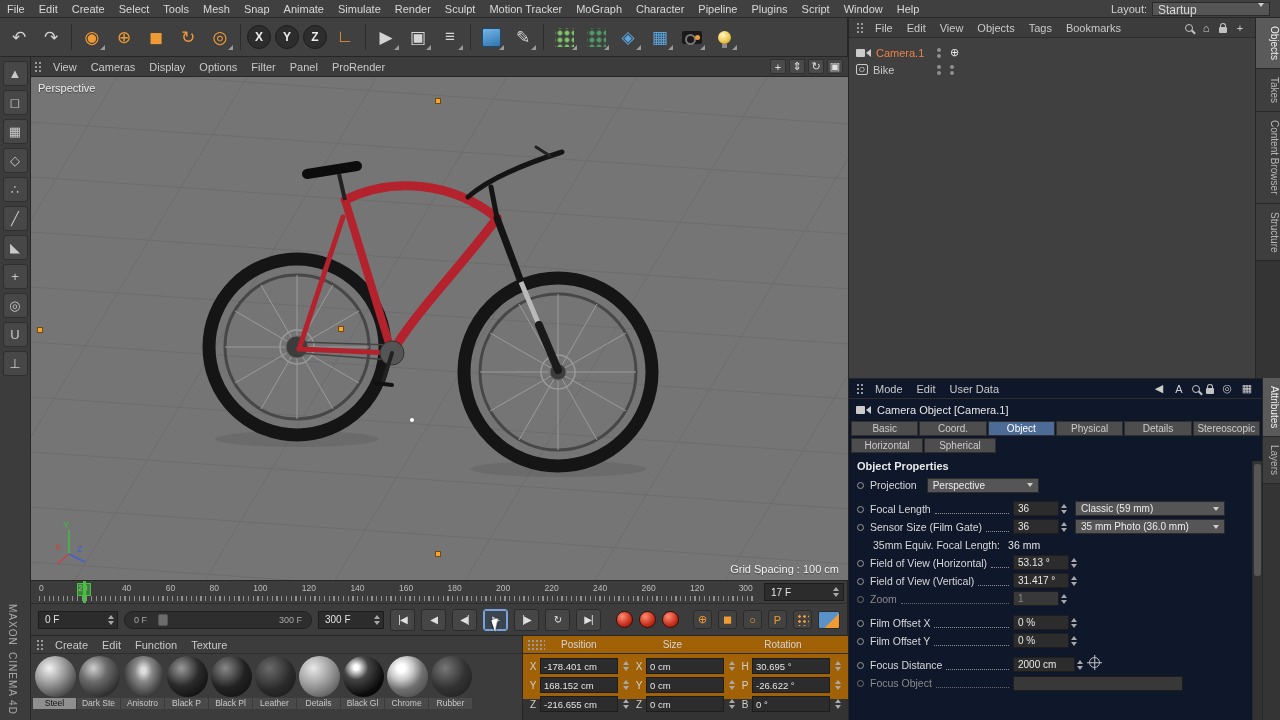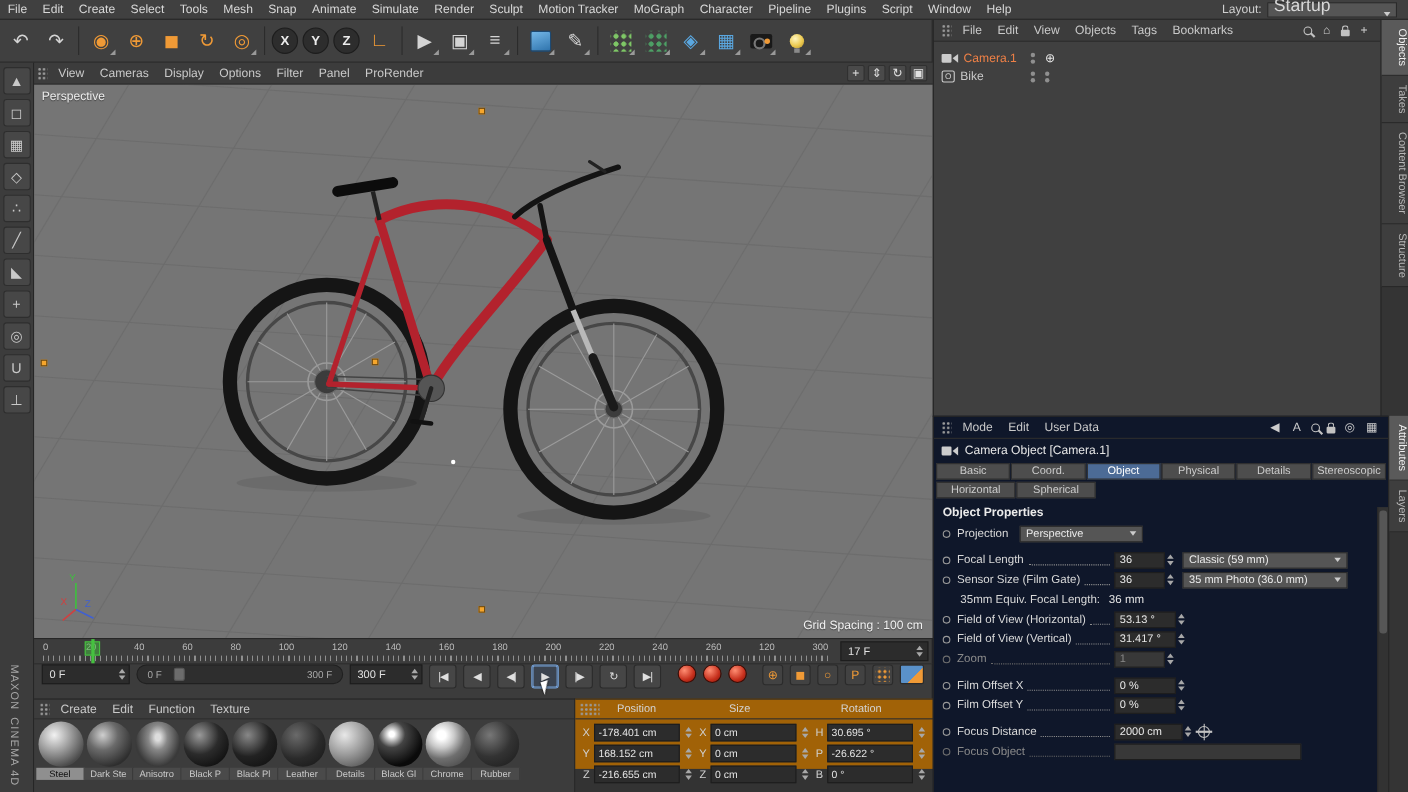--- a/index.html
+++ b/index.html
@@ -6,21 +6,21 @@
   html,body{width:1280px;height:720px;overflow:hidden}
   body{font-family:"Liberation Sans",sans-serif;background:#2c2c2c;color:#c9c9c9;font-size:11px}
   .app{position:relative;width:1280px;height:720px;background:#333}
   .panel{position:absolute;background:#3c3c3c}
   .mi{padding:0 7px;white-space:nowrap;cursor:default}
   .grip{width:9px;height:12px;margin:0 3px;background-image:radial-gradient(circle,#9a9a9a 1px,transparent 1.3px);background-size:4px 4px;flex:none}
   .dar{width:0;height:0;border-left:3.5px solid transparent;border-right:3.5px solid transparent;border-top:4px solid #ccc;margin-left:auto}
   
   .menubar{left:0;top:0;width:1280px;height:18px;background:#404040;display:flex;align-items:center;font-size:11px;color:#d8d8d8;border-bottom:1px solid #262626;z-index:9}
   .layoutlbl{margin:0 5px 0 8px;color:#cfcfcf}
-  .layoutdd{width:118px;height:14px;background:#555;border:1px solid #2a2a2a;font-size:16px;display:flex;align-items:flex-end;padding:0 5px;margin-right:10px}
+  .layoutdd{width:118px;height:14px;background:#555;border:1px solid #2a2a2a;font-size:12px;display:flex;align-items:flex-start;padding:0 5px;margin-right:10px}
   
   .toolbar{left:0;top:18px;width:848px;height:39px;background:#404040;display:flex;align-items:center;padding:0 3px;border-bottom:1px solid #262626;border-right:1px solid #262626}
   .tbtn{width:30px;height:30px;margin:0 1px;border-radius:3px;display:flex;align-items:center;justify-content:center;font-size:17px;color:#d4d4d4;position:relative;flex:none}
   .tsep{width:1px;height:26px;background:#2b2b2b;margin:0 4px;flex:none}
   .org{color:#f09a36}
   .corner::after{content:'';position:absolute;right:2px;bottom:2px;border-left:5px solid transparent;border-bottom:5px solid #9a9a9a}
   .axisbtn{width:24px;height:24px;border-radius:50%;background:#2d2d2d;border:1px solid #1d1d1d;color:#ececec;font-weight:bold;font-size:12px;display:flex;align-items:center;justify-content:center;margin:0 2px;flex:none}
   .cubeicon{width:19px;height:19px;background:linear-gradient(160deg,#74b7e8,#2f74ad);border:1px solid #1d4a73;border-radius:2px}
   .dotcluster{width:19px;height:19px;background-image:radial-gradient(circle,#7ec866 2.1px,transparent 2.5px);background-size:7px 7px;background-position:1.5px 1.5px}
   .dotcluster.sim{background-image:radial-gradient(circle,#4da065 2.1px,transparent 2.5px)}
@@ -46,21 +46,21 @@
   .whitedot{position:absolute;width:4px;height:4px;background:#fff;border-radius:50%;z-index:3}
   
   .timeline{left:31px;top:580px;width:817px;height:23px;background:#3c3c3c;border-top:1px solid #262626;display:flex;border-right:1px solid #262626}
   .ruler{flex:1;position:relative}
   .ticknums{display:flex;justify-content:space-between;padding:2px 8px 0 8px;font-size:8.5px;color:#bdbdbd}
   .tickmarks{position:absolute;left:8px;right:8px;bottom:2px;height:5px;background-image:repeating-linear-gradient(90deg,#8f8f8f 0 1px,transparent 1px 4.75px)}
   .playhead{position:absolute;left:52px;top:0;bottom:0;width:3px;background:#46c140;z-index:2}
   .playheadbox{position:absolute;left:46px;top:2px;width:14px;height:13px;background:rgba(70,193,64,.5);border:1px solid #46c140;z-index:2}
   .framebox{width:80px;background:#2c2c2c;border:1px solid #1d1d1d;margin:2px 3px;display:flex;align-items:center;font-size:10px;color:#e4e4e4;padding:0 3px 0 6px}
   
-  .transport{left:31px;top:603px;width:817px;height:32px;background:#3c3c3c;border-top:1px solid #2d2d2d;border-right:1px solid #262626;display:flex;padding:0 7px;gap:6px}
+  .transport{left:31px;top:603px;width:817px;height:32px;background:#3c3c3c;border-top:1px solid #2d2d2d;border-right:1px solid #262626;display:flex;align-items:center;padding:0 7px;gap:6px}
   .tfield{height:18px;background:#2c2c2c;border:1px solid #1d1d1d;display:flex;align-items:center;font-size:10px;color:#e0e0e0;padding:0 2px 0 6px;flex:none}
   .slider{width:188px;height:18px;background:#2e2e2e;border:1px solid #202020;border-radius:9px;display:flex;align-items:center;justify-content:space-between;font-size:9px;color:#a8a8a8;padding:0 9px;position:relative;flex:none}
   .sliderthumb{position:absolute;left:33px;top:2px;width:10px;height:12px;background:#6c6c6c;border:1px solid #555;border-radius:2px}
   .pbtn{width:25px;height:22px;background:#464646;border:1px solid #2b2b2b;border-radius:3px;color:#e0e0e0;font-size:10px;display:flex;align-items:center;justify-content:center;letter-spacing:-1px;flex:none}
   .pbtn.active{background:#3c4450;border-color:#76a3da;box-shadow:inset 0 0 0 1px #76a3da}
   .recbtn{width:17px;height:17px;border-radius:50%;background:radial-gradient(circle at 35% 30%,#ff8d72,#c62f1c 60%,#7c150a);border:1px solid #3c0c05;flex:none}
   .kbtn{width:19px;height:19px;background:#424242;border:1px solid #2b2b2b;border-radius:3px;color:#f09a36;font-size:11px;display:flex;align-items:center;justify-content:center;flex:none}
   .pla{width:13px;height:13px;background-image:radial-gradient(circle,#f09a36 1.2px,transparent 1.5px);background-size:5px 5px;background-position:1px 1px}
   .tlicon{margin-left:auto;width:22px;height:18px;background:linear-gradient(135deg,#5a91c9 60%,#f09a36 60%);border:1px solid #2b2b2b;border-radius:2px;flex:none}
   .mousecursor{position:absolute;left:493px;top:619px;width:0;height:0;border-left:7px solid #fff;border-bottom:12px solid transparent;transform:rotate(-18deg);filter:drop-shadow(0 0 1px #000);z-index:20}
@@ -125,21 +125,21 @@
   .atitle{height:20px;display:flex;align-items:center;gap:6px;padding:2px 0 0 7px;font-size:11px;color:#e6e6e6}
   .atabs{display:flex;padding:2px 2px 0 2px;gap:1px}
   .atab{flex:1;height:15px;background:#4d4d4d;border:1px solid #2e2e2e;font-size:10px;color:#ccc;display:flex;align-items:center;justify-content:center;white-space:nowrap}
   .atab.active{background:#4c6b96;color:#fff}
   .atabs.second .atab{flex:0 0 72px}
   .asection{font-size:11px;font-weight:bold;color:#eaeaea;padding:7px 0 4px 8px}
   .arow{display:flex;align-items:center;height:18px;padding:0 14px 0 8px;font-size:10.5px;color:#d8d8d8}
   .keydot{width:7px;height:7px;border:1px solid #9a9a9a;border-radius:50%;margin-right:6px;flex:none}
   .albl{white-space:nowrap}
   .leader{flex:1;border-bottom:1px dotted #8f8f8f;margin:0 4px 4px 4px;min-width:6px;align-self:flex-end;height:60%}
-  .ctrls{width:235px;display:flex;align-items:center;flex:none}
+  .ctrls{width:235px;display:flex;flex:none}
   .nfield{height:15px;background:#2c2c2c;border:1px solid #1d1d1d;display:flex;align-items:center;padding:0 4px;font-size:10px;color:#e8e8e8;white-space:nowrap}
   .w46{width:46px}.w56{width:56px}.w62{width:62px}.w170{width:170px}
   .ddl{height:15px;background:#555;border:1px solid #2a2a2a;display:flex;align-items:center;font-size:10px;color:#ebebeb;padding:0 5px;margin-left:7px}
   .w150{width:150px}.w112{width:112px}
   .dis .albl{color:#8a8a8a}.dis .leader{border-color:#686868}.dis .nfield{color:#8a8a8a;background:#383838}
   .dis .keydot{border-color:#6e6e6e}
   .checkbox{width:11px;height:11px;background:#2c2c2c;border:1px solid #565656;flex:none}
   .picker{width:11px;height:11px;border:1.5px solid #c2c2c2;border-radius:50%;margin-left:5px;position:relative;flex:none}
   .picker::before{content:'';position:absolute;left:50%;top:-3px;bottom:-3px;width:1.5px;background:#c2c2c2;transform:translateX(-50%)}
   .picker::after{content:'';position:absolute;top:50%;left:-3px;right:-3px;height:1.5px;background:#c2c2c2;transform:translateY(-50%)}

